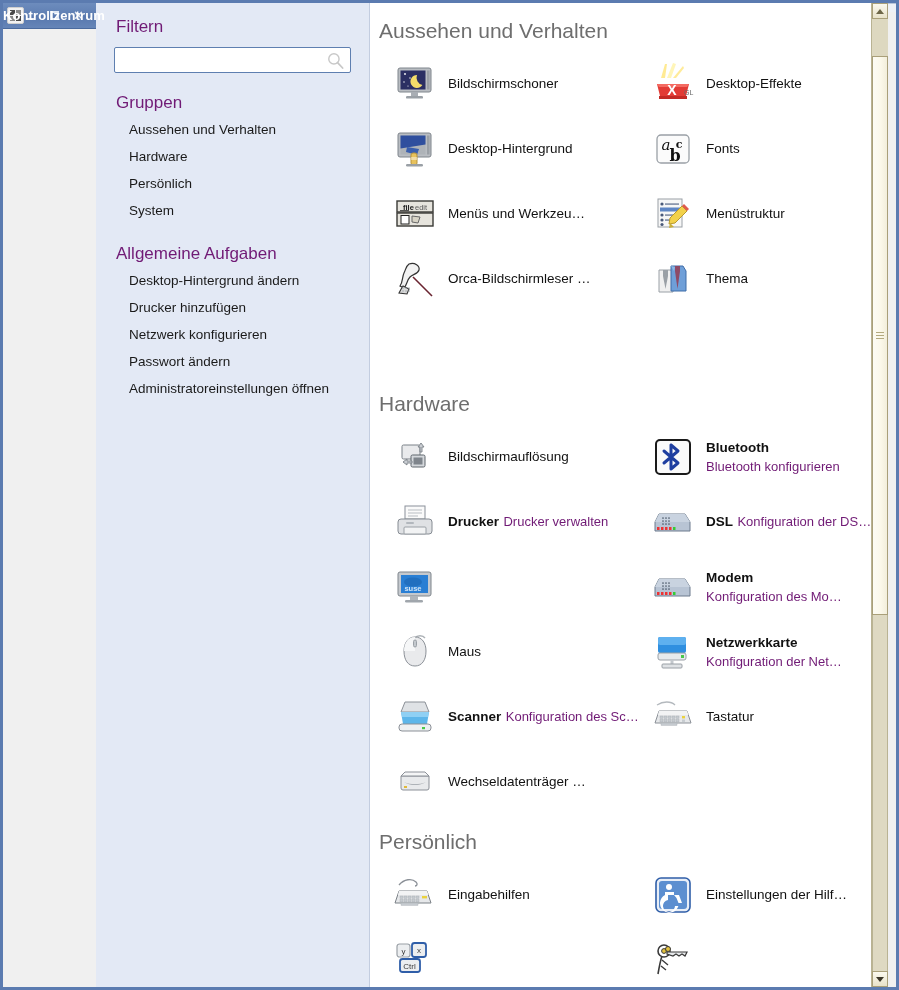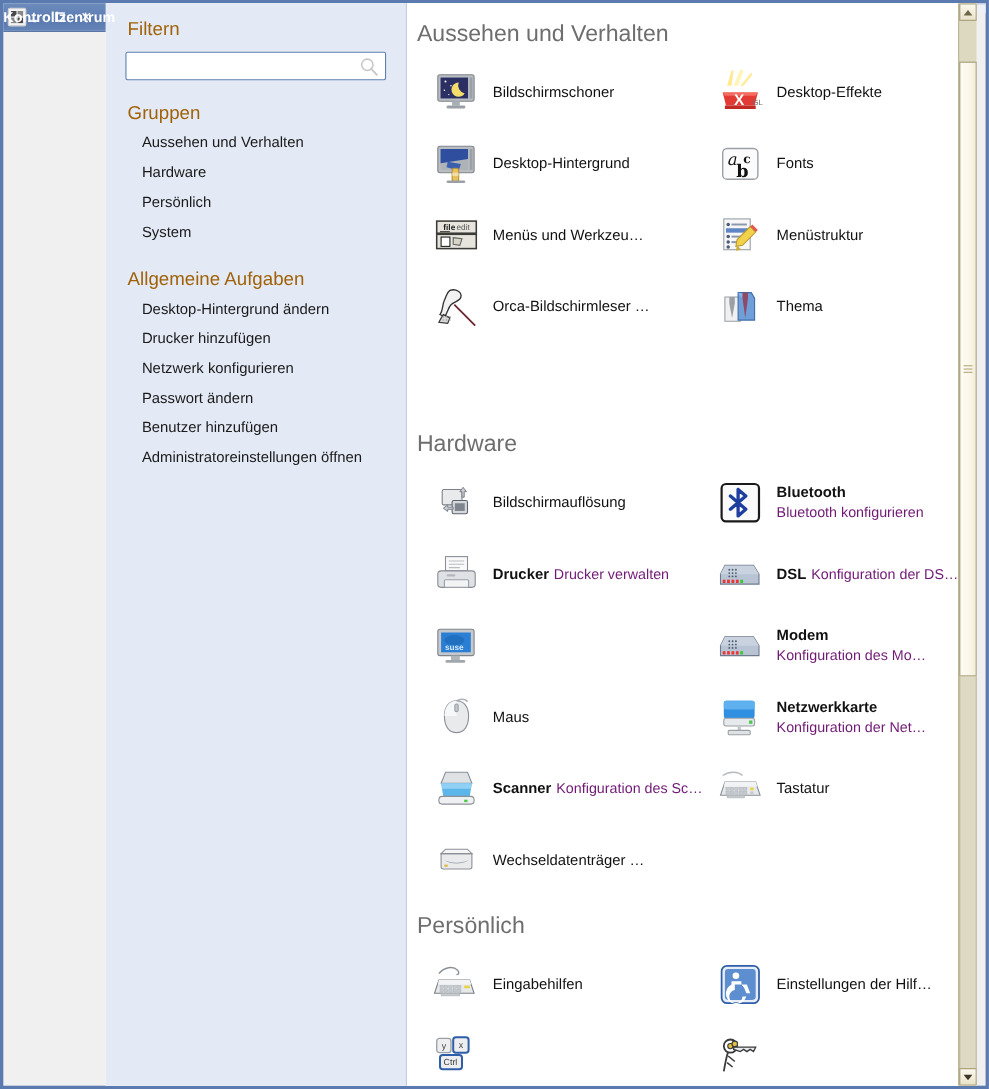--- a/index.html
+++ b/index.html
@@ -48,21 +48,21 @@
   
   .sidebar{
     width:274px;flex:0 0 274px;
     background:#e3e9f5;
     border-right:1px solid #c3cde0;
     box-sizing:border-box;
     padding:0;
     overflow:hidden;
   }
   .side-head{
-    color:#a16207;font-size:17px;
+    color:#701a75;font-size:17px;
     padding:14px 0 4px 20px;
   }
   .side-head.second{padding-top:20px;}
   .search-wrap{padding:6px 18px 0 18px;}
   .search-box{
     position:relative;height:26px;background:#fff;
     border:1px solid #5e7fb0;border-radius:2px;box-sizing:border-box;
   }
   .search-box input{
     position:absolute;inset:0;width:100%;height:100%;
@@ -184,21 +184,20 @@
         <div class="side-item">Persönlich</div>
         <div class="side-item">System</div>
       </div>
 
       <div class="side-head second">Allgemeine Aufgaben</div>
       <div>
         <div class="side-item">Desktop-Hintergrund ändern</div>
         <div class="side-item">Drucker hinzufügen</div>
         <div class="side-item">Netzwerk konfigurieren</div>
         <div class="side-item">Passwort ändern</div>
-        <div class="side-item">Benutzer hinzufügen</div>
         <div class="side-item">Administratoreinstellungen öffnen</div>
       </div>
     </div>
 
     <div class="content-scroll">
       <div class="content">
 
         <div class="section-title">Aussehen und Verhalten</div>
         <div class="grid">
 

